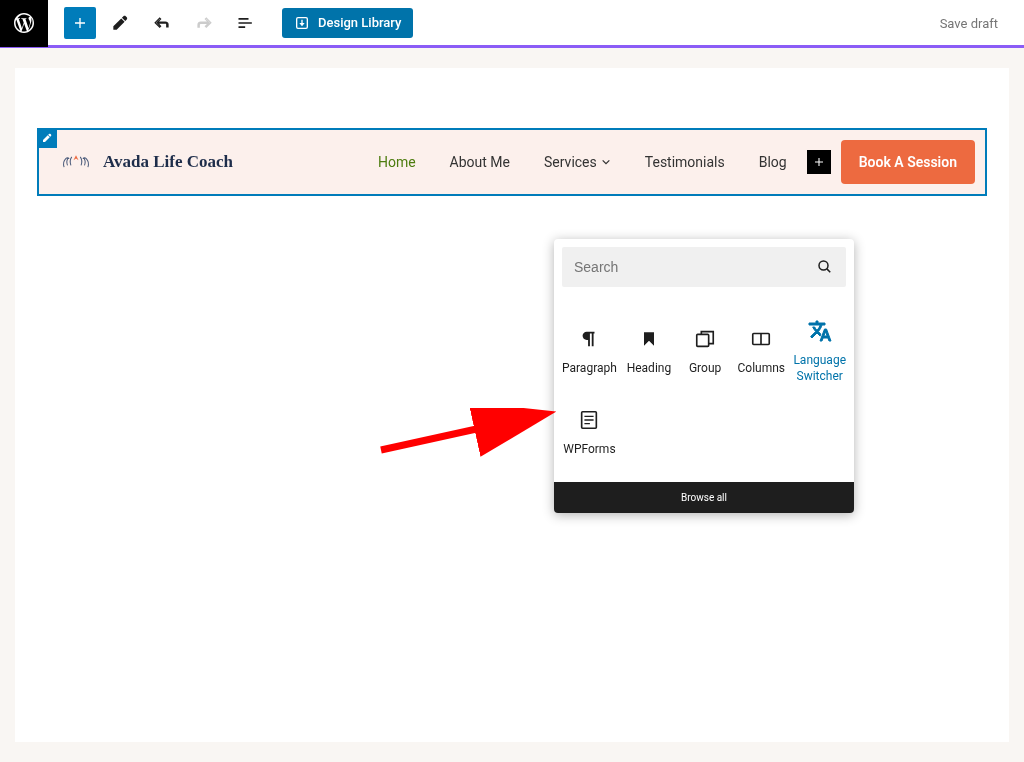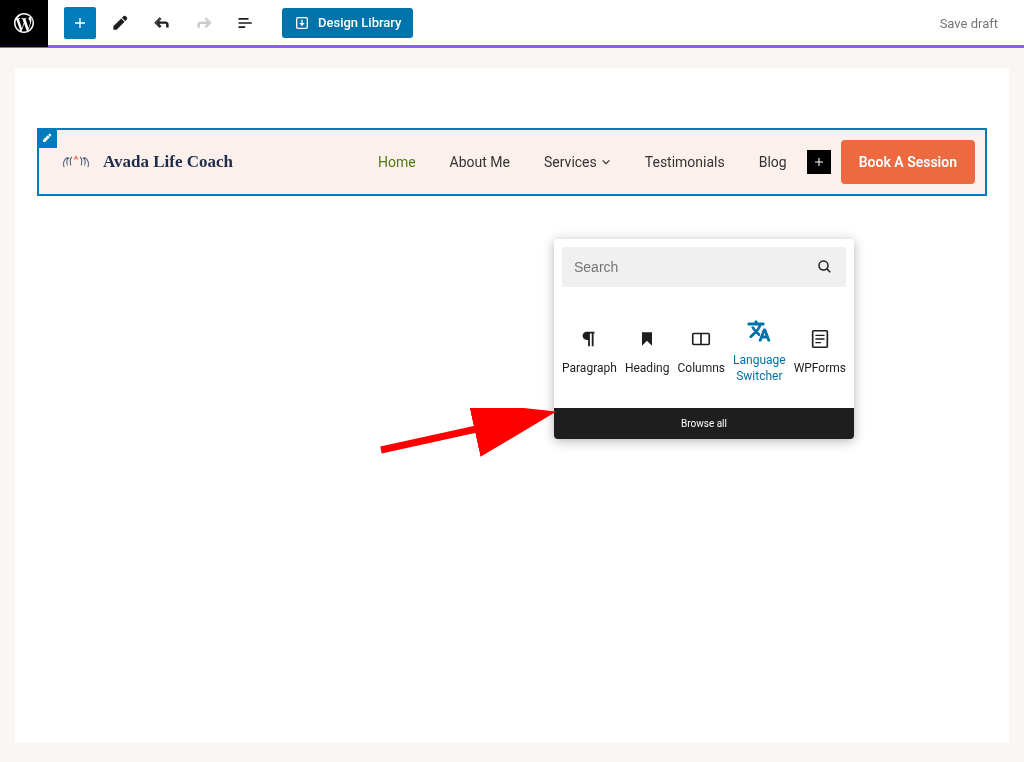--- a/index.html
+++ b/index.html
@@ -363,20 +363,29 @@
         <div class="block-icon">
           <svg viewBox="0 0 24 24" width="20" height="20">
               <path d="M6 4 L6 20 L12 14 L18 20 L18 4 Z" fill="#1e1e1e"></path>
             </svg>
         </div>
         <span class="block-label">Heading</span>
       </div>
       <div class="block-tile">
         <div class="block-icon">
           <svg viewBox="0 0 24 24" width="22" height="22">
+              <rect x="3" y="7" width="13" height="13" rx="1" fill="none" stroke="#1e1e1e" stroke-width="1.8"></rect>
+              <path d="M8 7 V4 H21 V17 H16" fill="none" stroke="#1e1e1e" stroke-width="1.8"></path>
+            </svg>
+        </div>
+        <span class="block-label">Group</span>
+      </div>
+      <div class="block-tile">
+        <div class="block-icon">
+          <svg viewBox="0 0 24 24" width="22" height="22">
               <rect x="3" y="6" width="18" height="12" rx="1" fill="none" stroke="#1e1e1e" stroke-width="1.8"></rect>
               <line x1="12" y1="6" x2="12" y2="18" stroke="#1e1e1e" stroke-width="1.8"></line>
             </svg>
         </div>
         <span class="block-label">Columns</span>
       </div>
       <div class="block-tile selected">
         <div class="block-icon">
           <svg viewBox="0 0 24 24" width="24" height="24">
               <path d="M12.87 15.07l-2.54-2.51.03-.03c1.74-1.94 2.98-4.17 3.71-6.53H17V4h-7V2H8v2H1v2h11.17C11.5 8 10.44 9.75 9 11.35 8.07 10.32 7.3 9.19 6.69 8h-2c.73 1.63 1.73 3.17 2.98 4.56l-5.09 5.02L4 19l5-5 3.11 3.11.76-2.04zM18.5 10h-2L12 22h2l1.12-3h4.75L21 22h2l-4.5-12zm-2.62 7l1.62-4.33L19.12 17h-3.24z" fill="#0073aa"></path>

